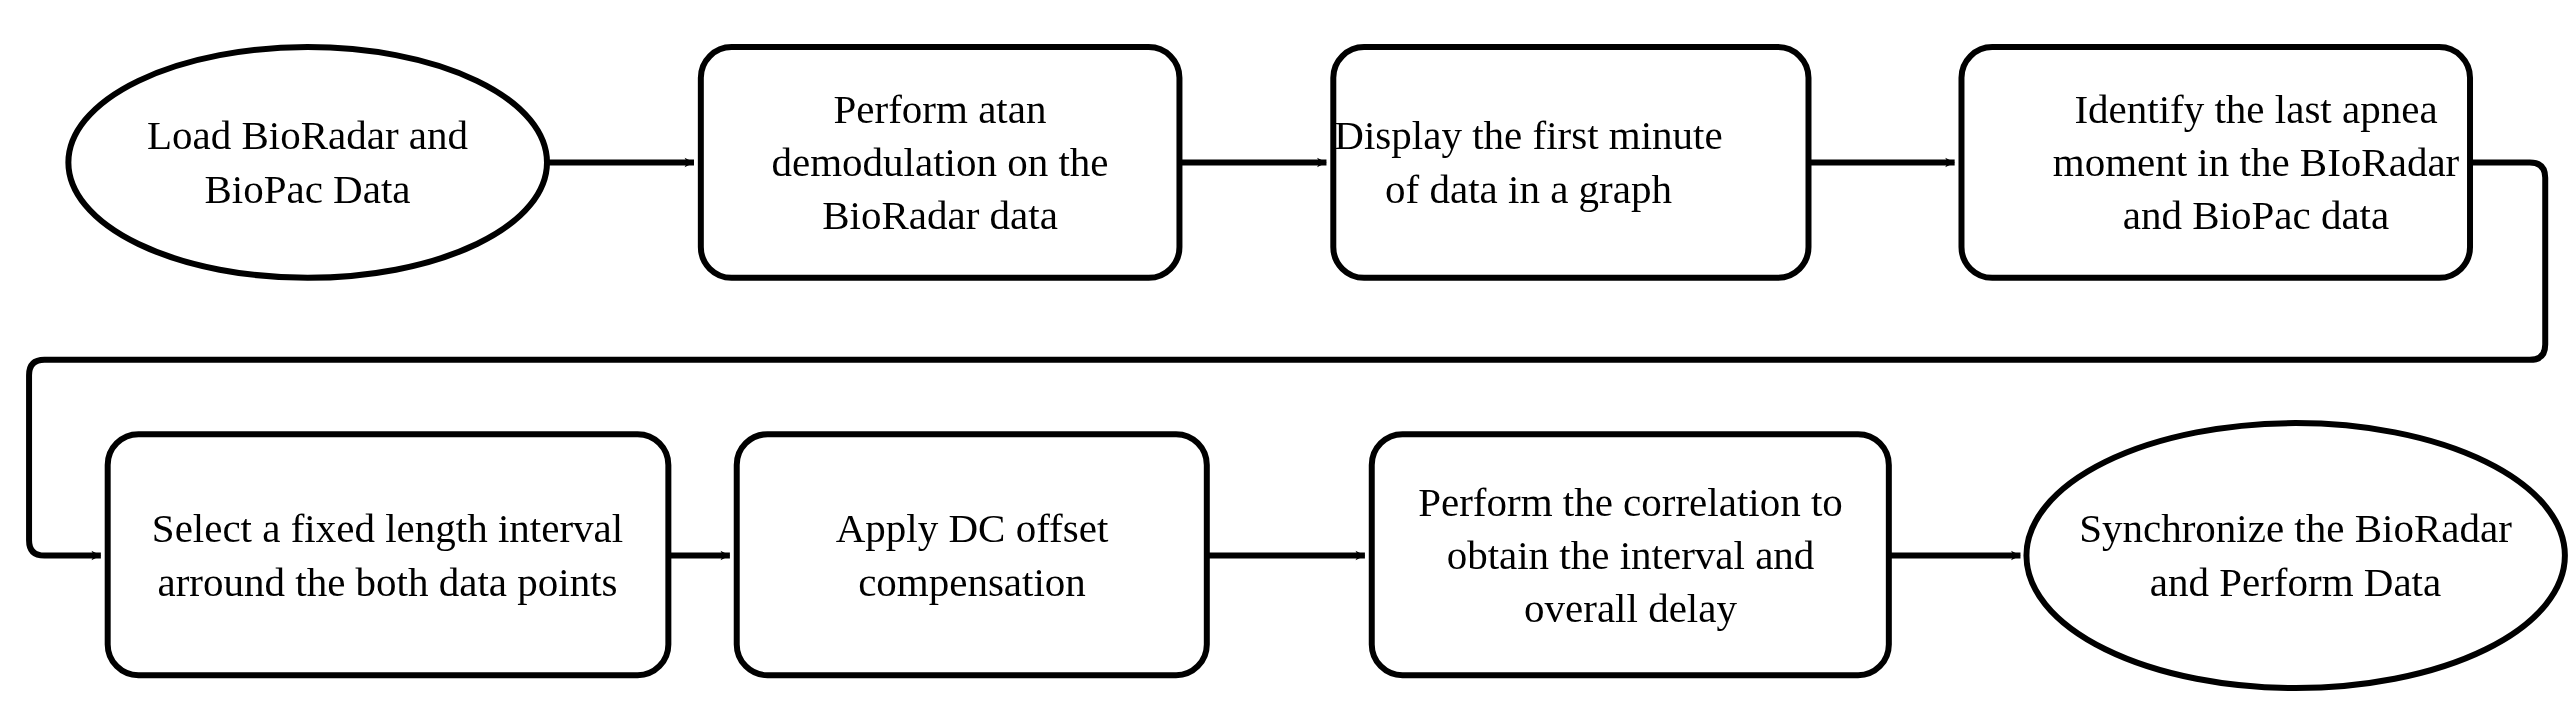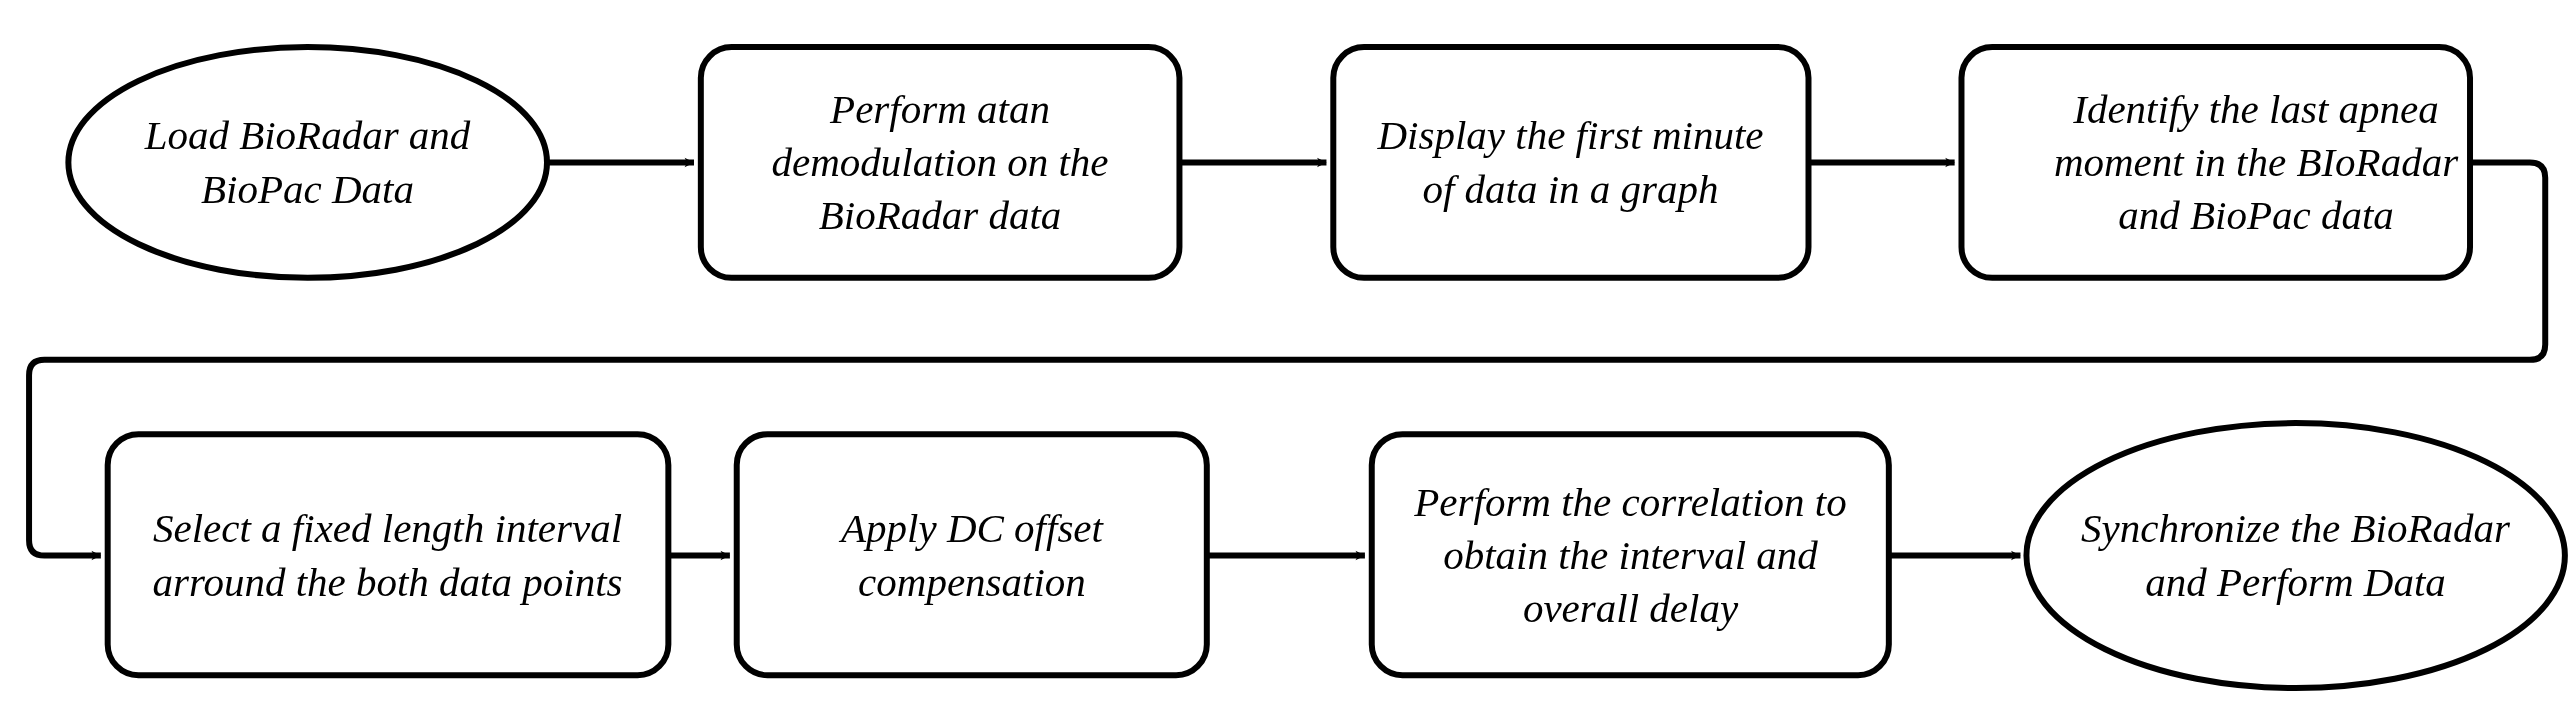--- a/index.html
+++ b/index.html
@@ -7,21 +7,20 @@
     padding: 0;
     background: #ffffff;
   }
   #canvas {
     position: relative;
     width: 2576px;
     height: 712px;
     background: #ffffff;
     overflow: hidden;
     font-family: "Liberation Serif", "DejaVu Serif", serif;
-    font-style: italic;
   }
   #flow-svg {
     position: absolute;
     top: 0;
     left: 0;
     width: 2576px;
     height: 712px;
   }
   .node-label {
     position: absolute;
@@ -100,21 +99,21 @@
     </g>
   </svg>
 
   <div class="node-label" style="left:81px; top:96px; width:453px; height:133px;">Load BioRadar and
 BioPac Data</div>
 
   <div class="node-label" style="left:706px; top:64px; width:468px; height:197px;">Perform atan
 demodulation on the
 BioRadar data</div>
 
-  <div class="node-label" style="left:1326px; top:96px; width:489px; height:133px;">Display the first minute
+  <div class="node-label" style="left:1284px; top:96px; width:489px; height:133px;">Display the first minute
 of data in a graph</div>
 
   <div class="node-label" style="left:1996px; top:64px; width:520px; height:197px;">Identify the last apnea
 moment in the BIoRadar
 and BioPac data</div>
 
   <div class="node-label" style="left:742px; top:489px; width:460px; height:133px;">Apply DC offset
 compensation</div>
 
   <div class="node-label" style="left:92px; top:489px; width:591px; height:133px;">Select a fixed length interval

